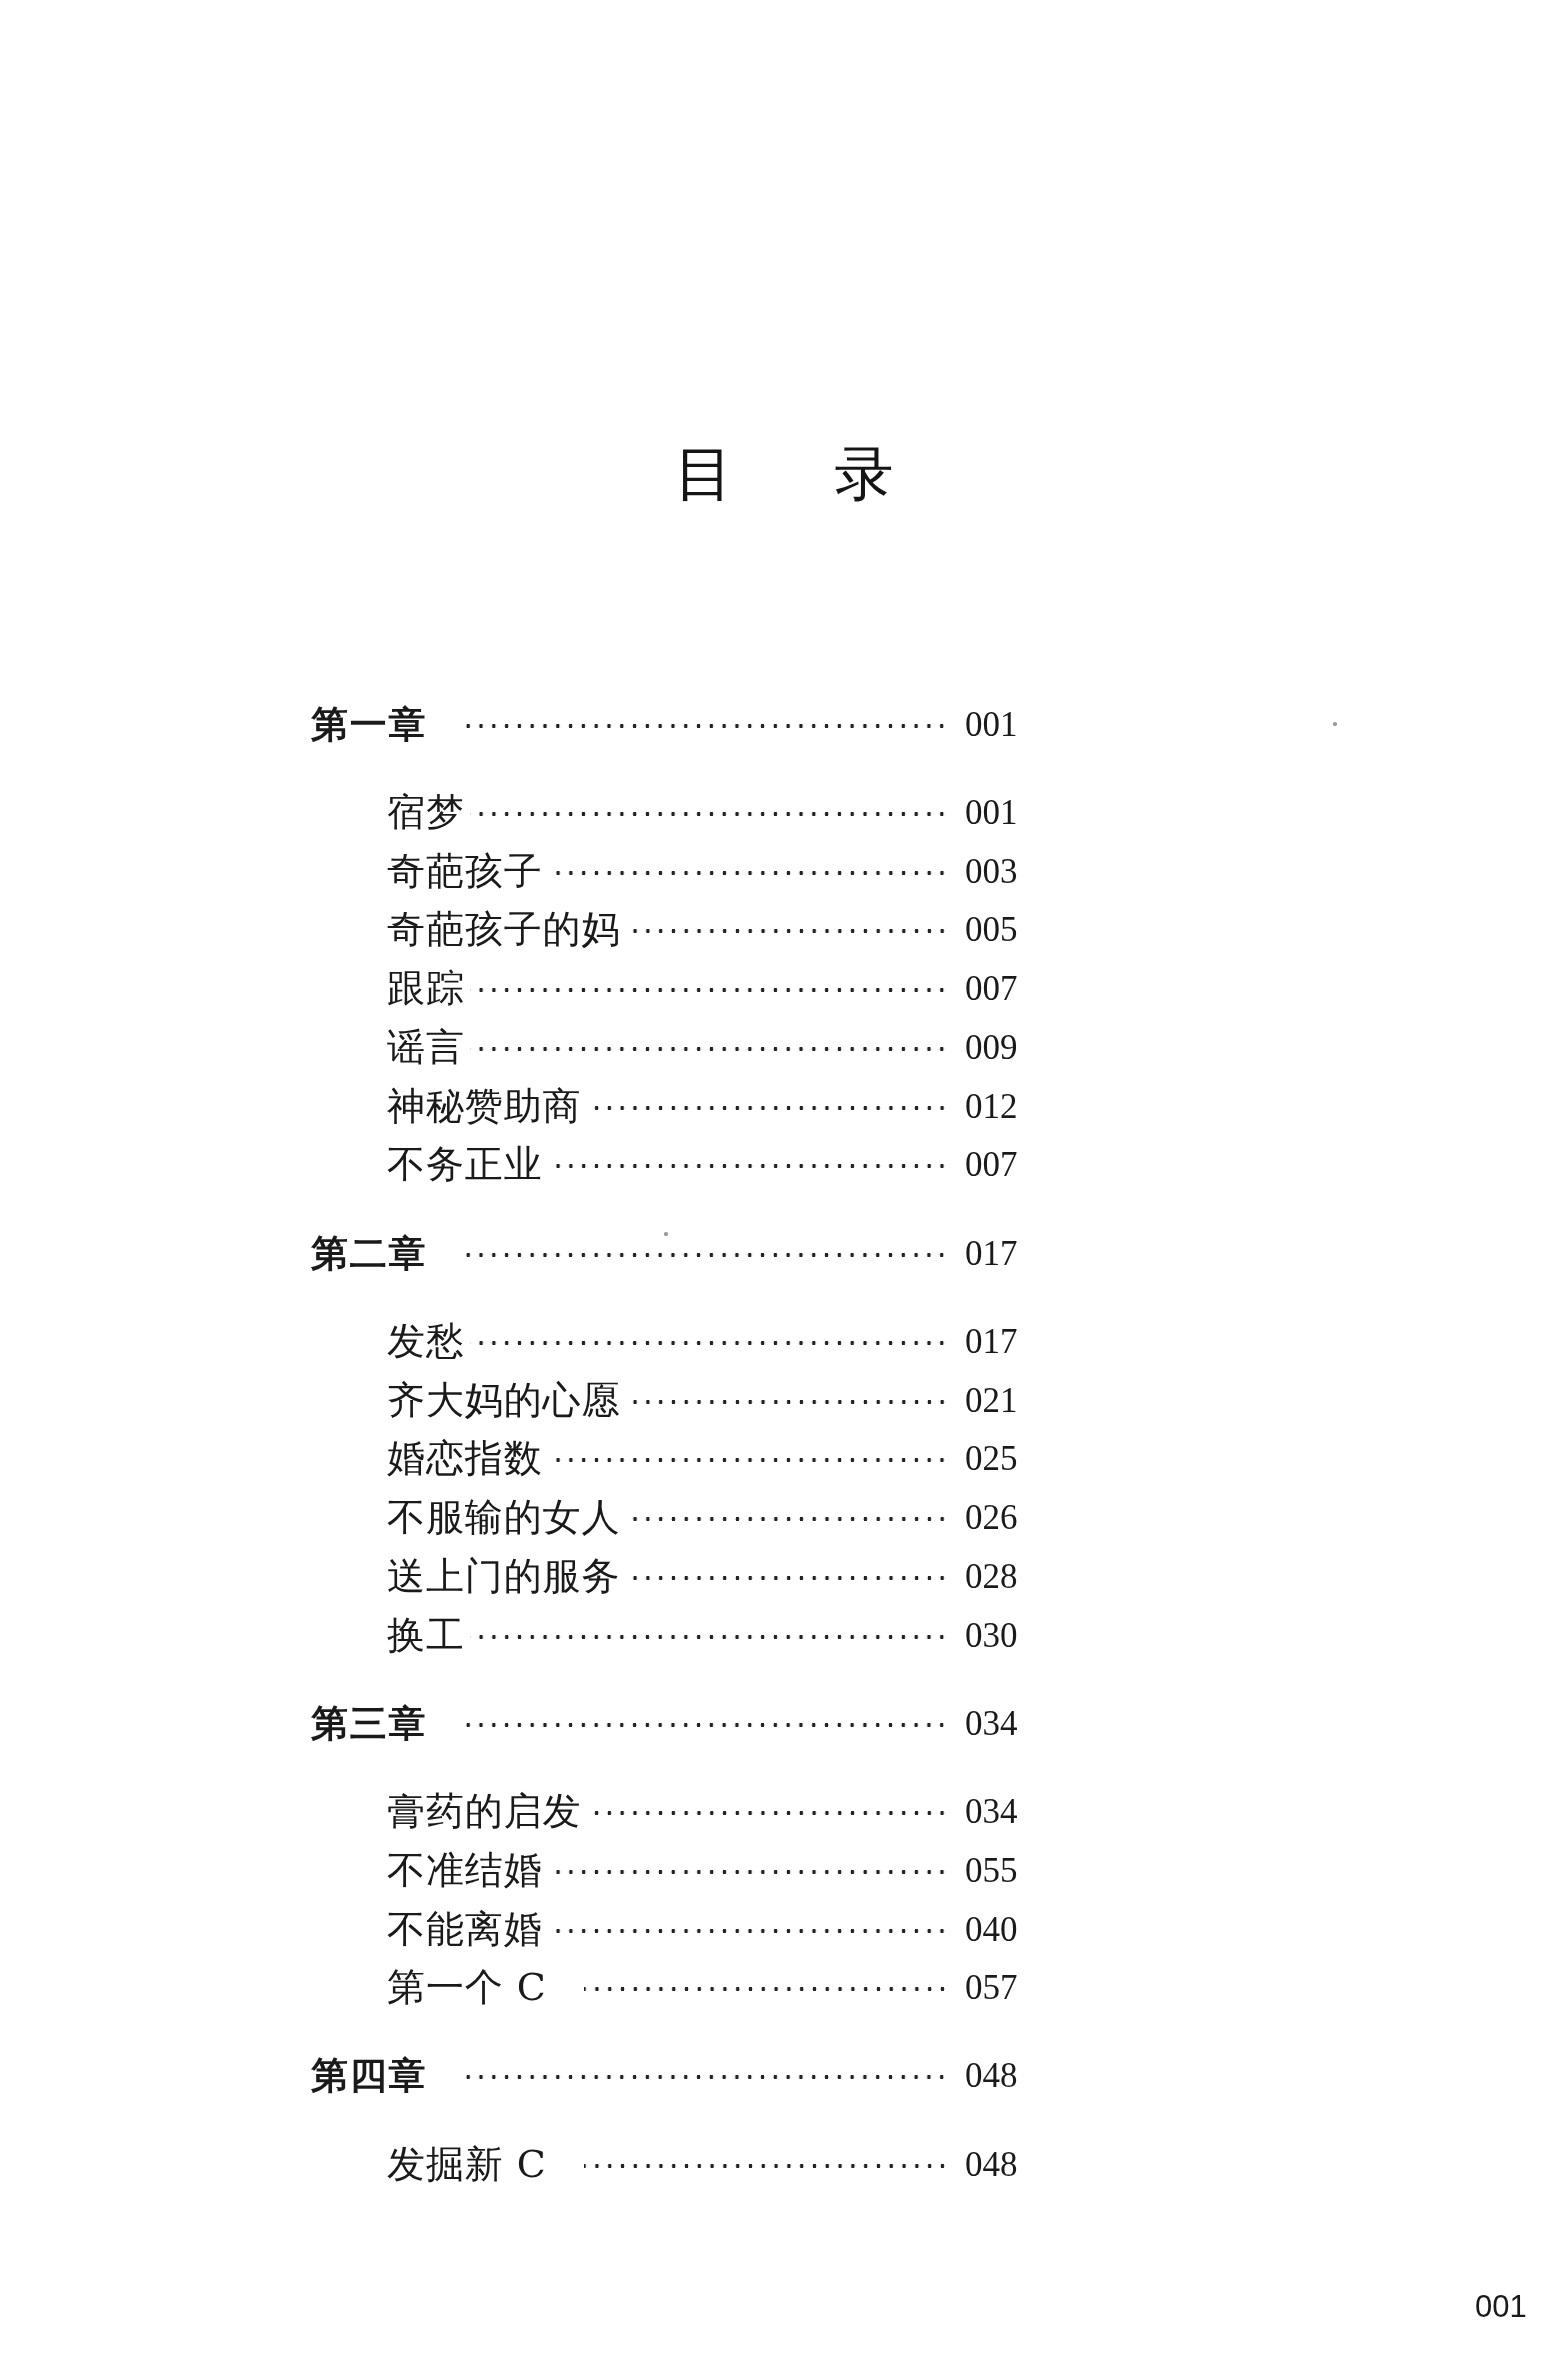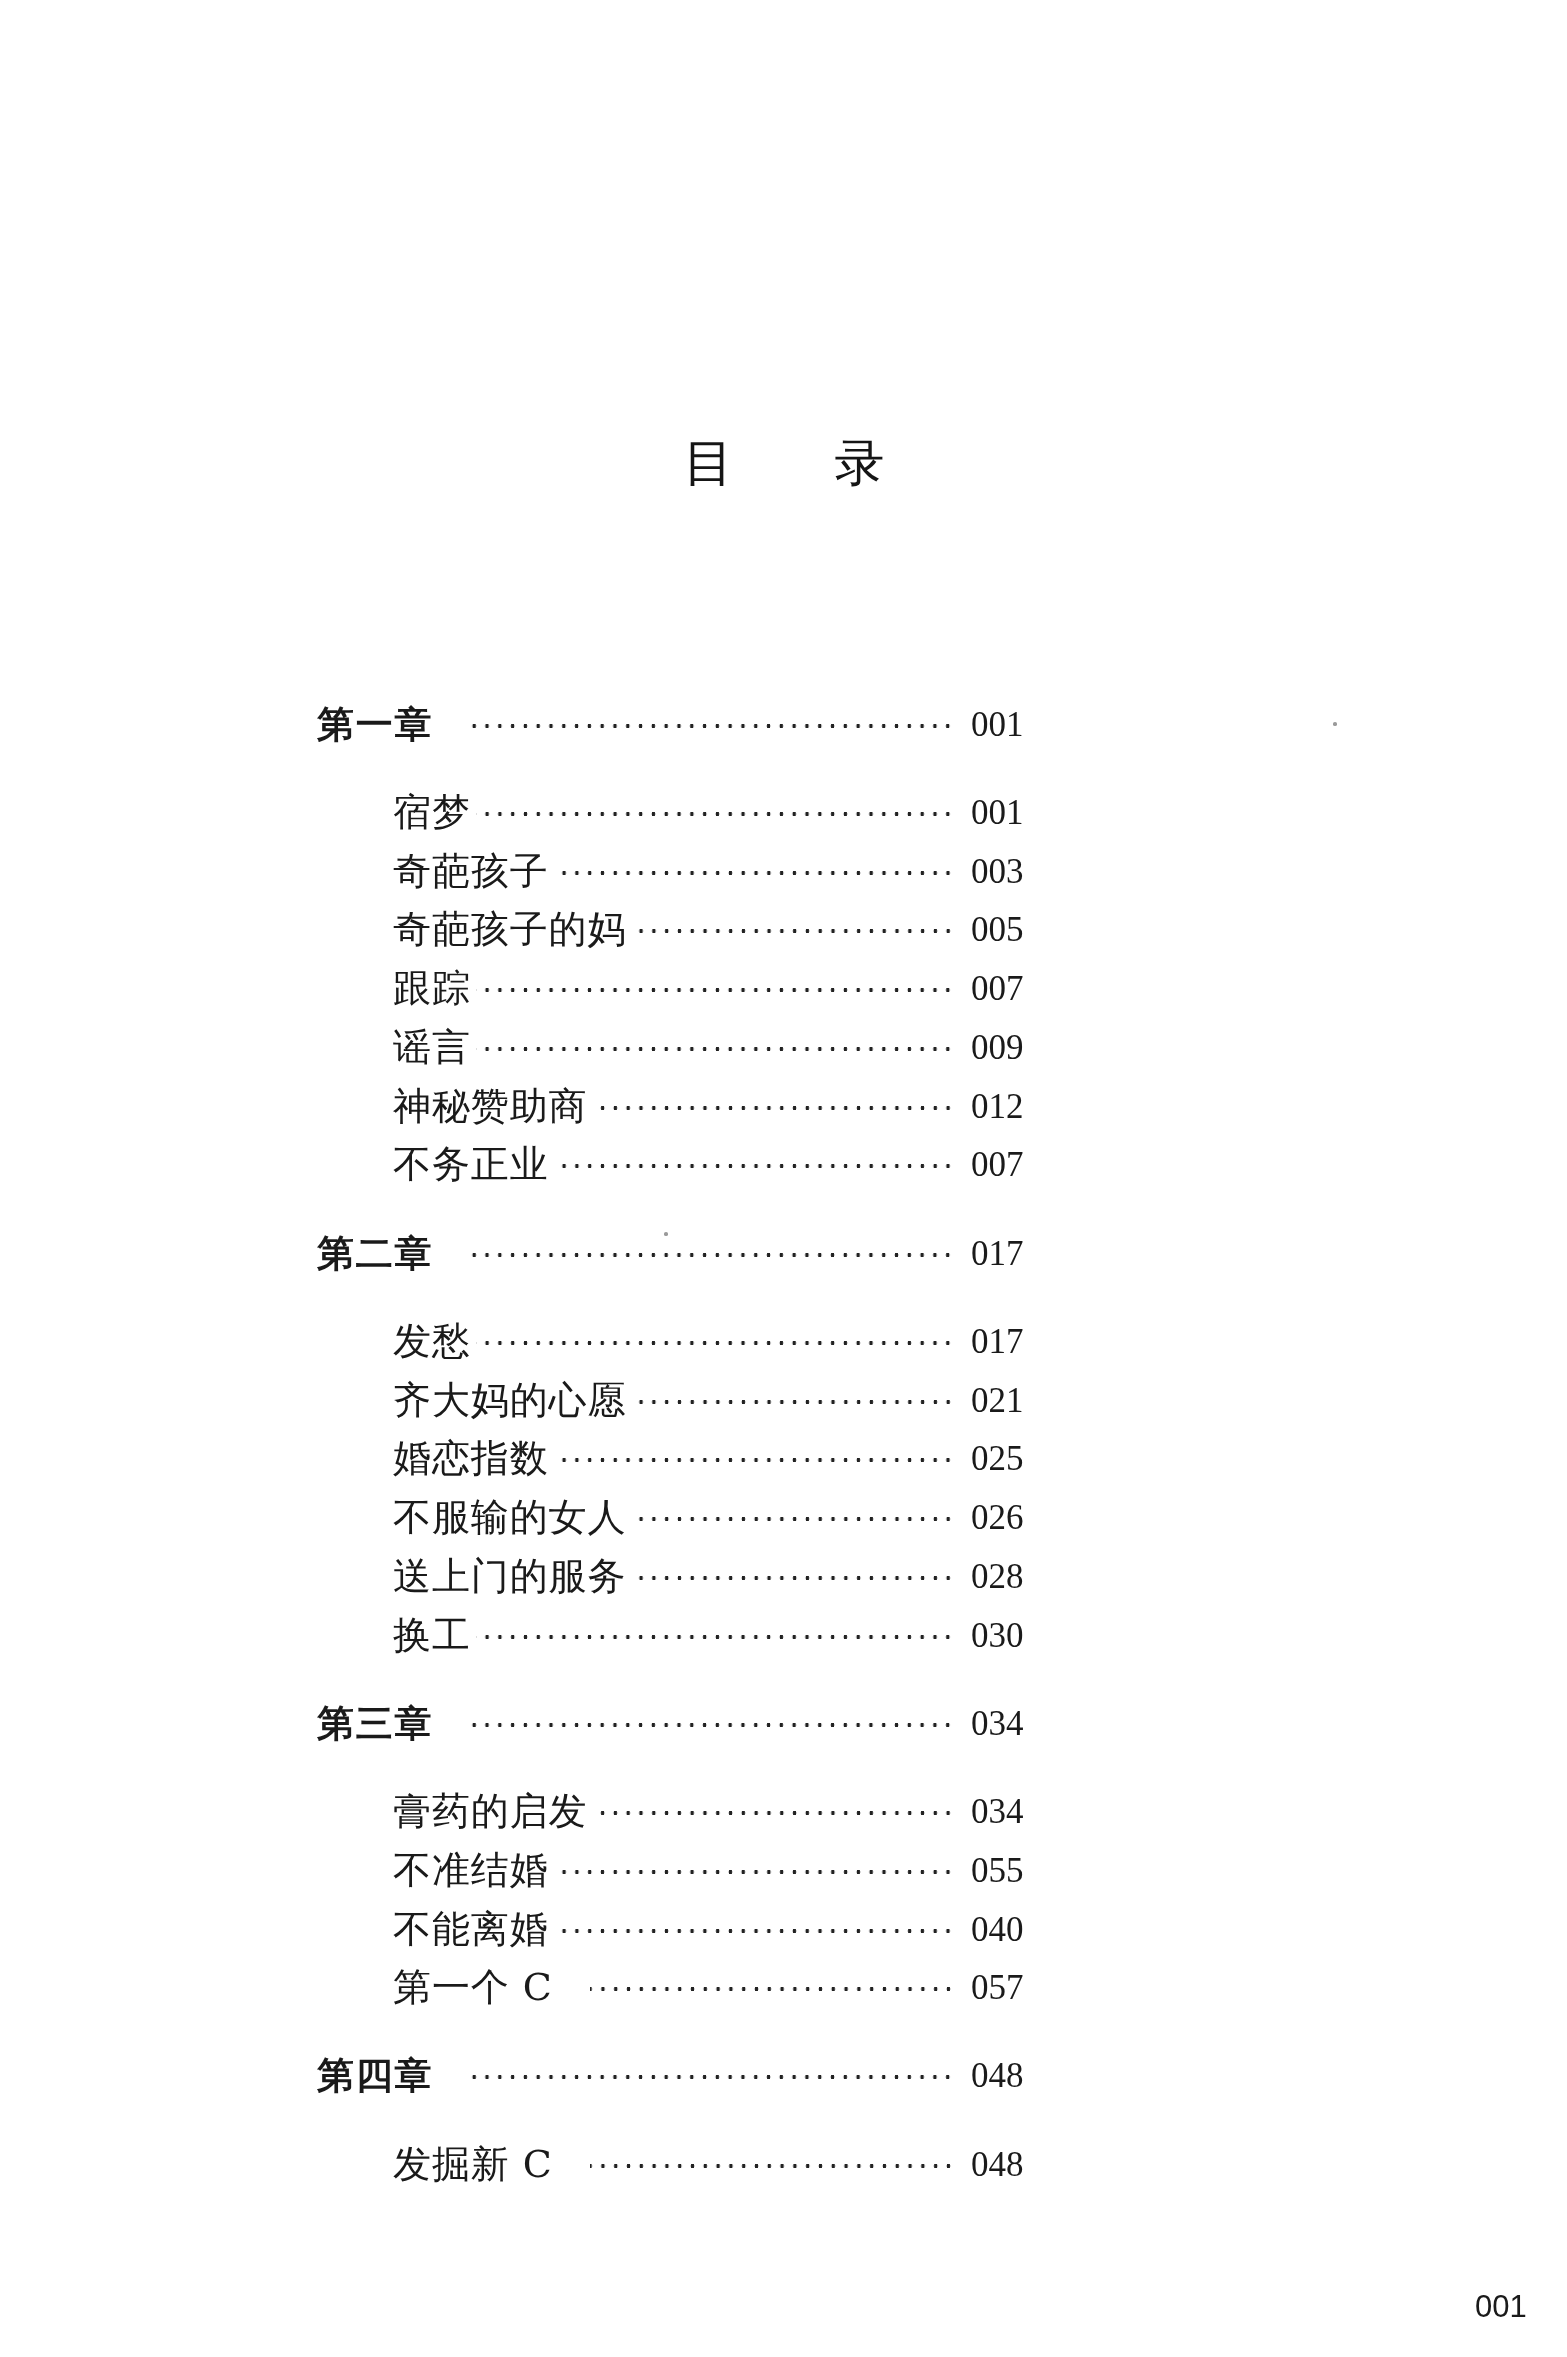--- a/index.html
+++ b/index.html
@@ -14,37 +14,37 @@
       overflow: hidden;
       color: #1a1a1a;
       font-family: "DejaVu Serif", "Liberation Serif", serif;
     }
     .page-title {
       position: absolute;
       top: 404px;
       left: 0;
       width: 1568px;
       text-align: center;
-      font-size: 50px;
+      font-size: 59px;
       letter-spacing: 101px;
       text-indent: 101px;
       font-family: "DejaVu Serif", "Liberation Serif", serif;
       font-weight: normal;
       line-height: 1;
       color: #151515;
     }
     .toc {
       position: absolute;
       top: 0;
       left: 0;
       width: 1568px;
     }
     .toc-row {
       position: absolute;
-      left: 16px;
+      left: 10px;
       width: 1312px;
       height: 46px;
       display: flex;
       align-items: center;
     }
     .toc-label {
       white-space: nowrap;
       flex: 0 0 auto;
       line-height: 1;
     }

